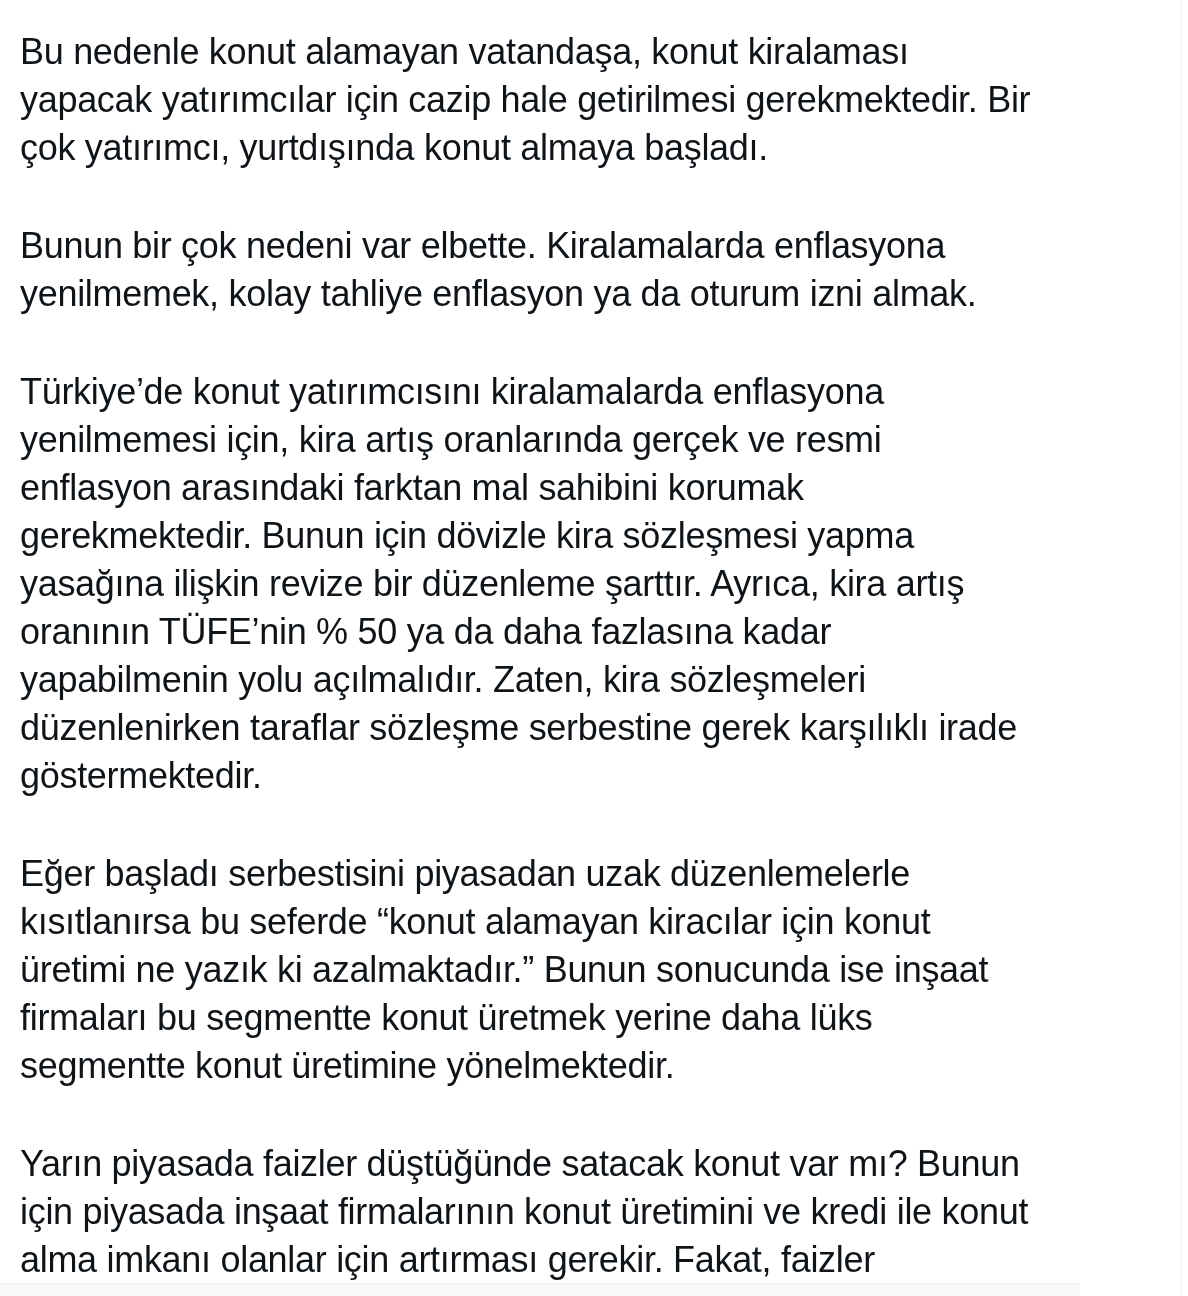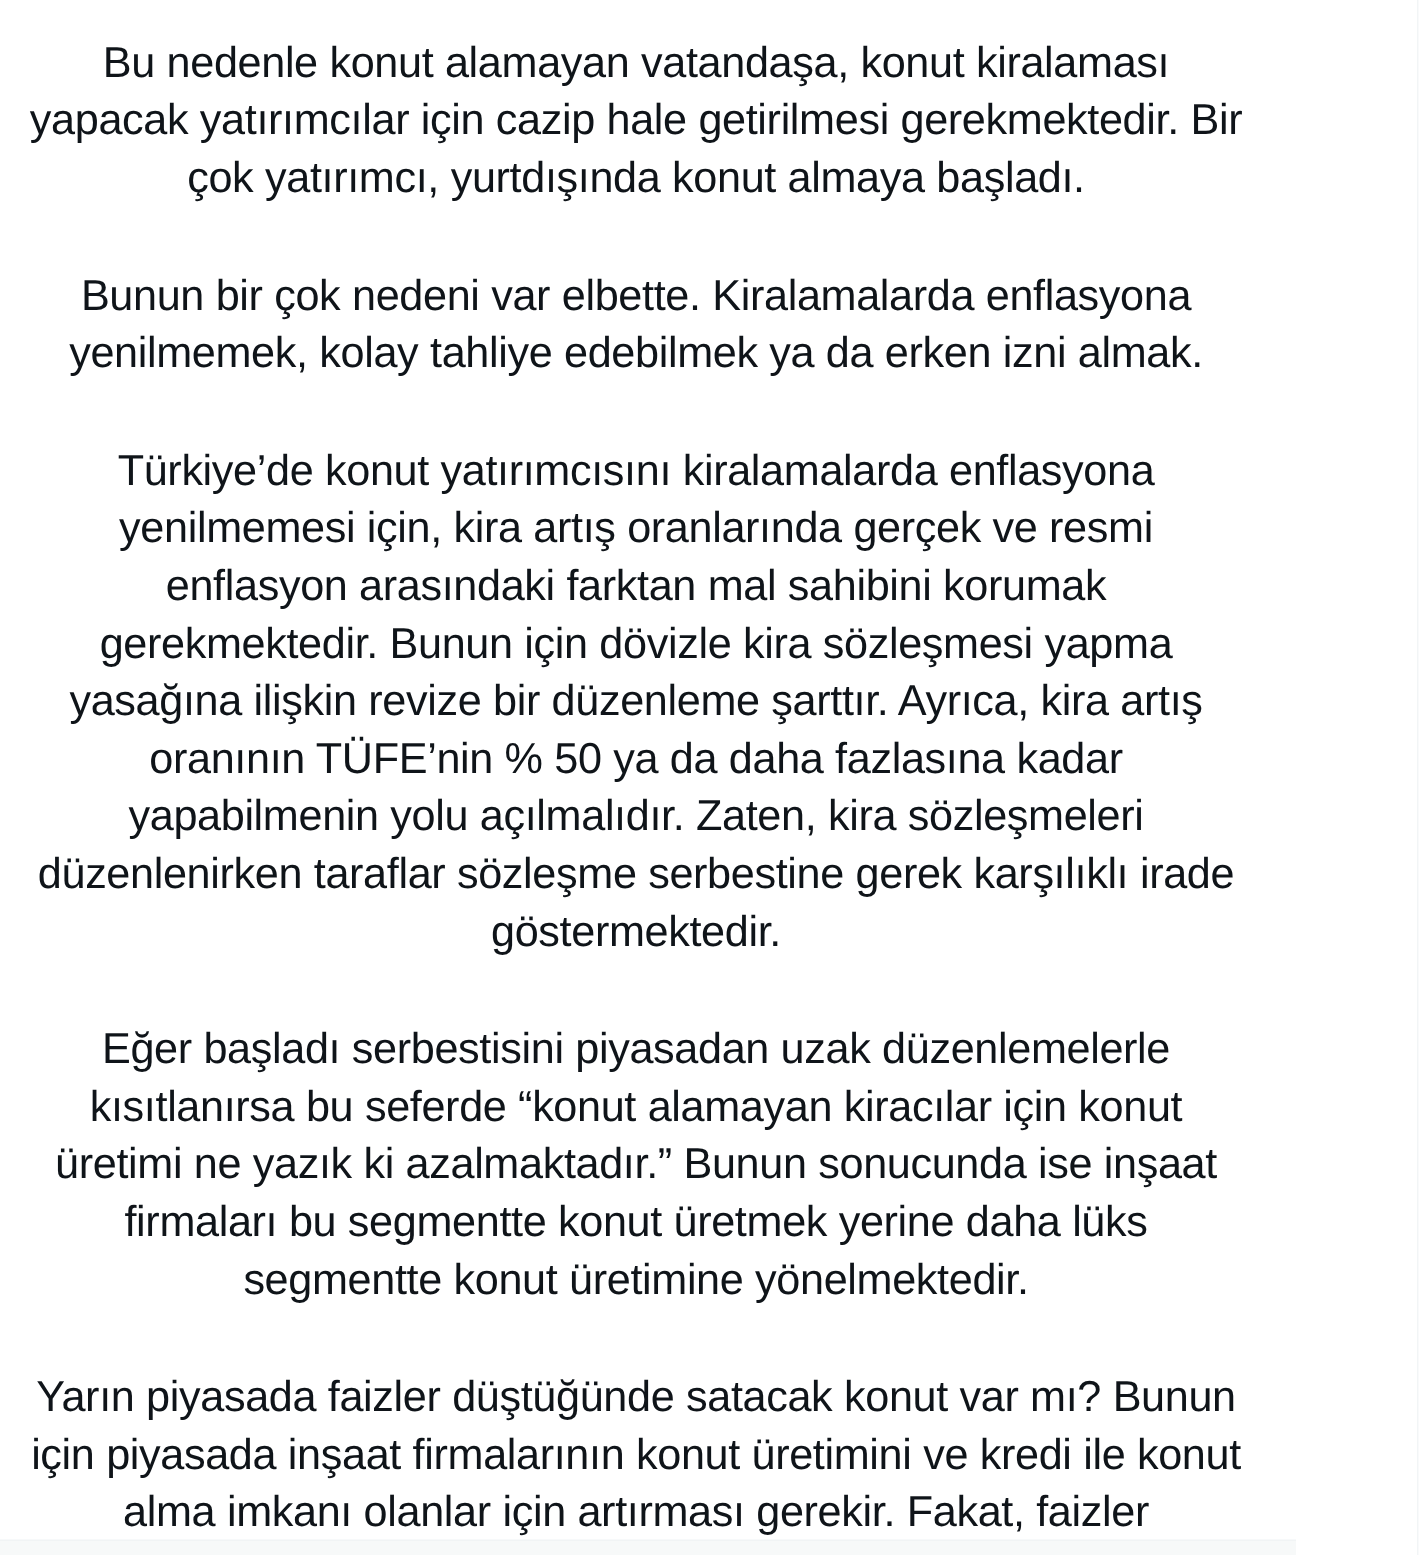--- a/index.html
+++ b/index.html
@@ -12,21 +12,20 @@
     background: #ffffff;
     overflow: hidden;
     position: relative;
     font-family: "Liberation Sans", sans-serif;
   }
   .page {
     position: relative;
     width: 1080px;
     height: 1296px;
     background: #ffffff;
-    text-align: center;
   }
   .tweet-text {
     box-sizing: border-box;
     padding: 28px 40px 0 20px;
     color: #0f1419;
     font-size: 36px;
     line-height: 48px;
     letter-spacing: -0.3px;
     font-weight: 400;
   }
@@ -50,20 +49,20 @@
     background: #f7f9f9;
     border-top: 1px solid #eff3f4;
   }
 </style>
 </head>
 <body>
 
 <div class="page">
   <article class="tweet-text">
     <p>Bu nedenle konut alamayan vatandaşa, konut kiralaması yapacak yatırımcılar için cazip hale getirilmesi gerekmektedir. Bir çok yatırımcı, yurtdışında konut almaya başladı.</p>
-    <p>Bunun bir çok nedeni var elbette. Kiralamalarda enflasyona yenilmemek, kolay tahliye edebilmek ya da erken izni almak.</p>
+    <p>Bunun bir çok nedeni var elbette. Kiralamalarda enflasyona yenilmemek, kolay tahliye enflasyon ya da oturum izni almak.</p>
     <p>Türkiye’de konut yatırımcısını kiralamalarda enflasyona yenilmemesi için, kira artış oranlarında gerçek ve resmi enflasyon arasındaki farktan mal sahibini korumak gerekmektedir. Bunun için dövizle kira sözleşmesi yapma yasağına ilişkin revize bir düzenleme şarttır. Ayrıca, kira artış oranının TÜFE’nin % 50 ya da daha fazlasına kadar yapabilmenin yolu açılmalıdır. Zaten, kira sözleşmeleri düzenlenirken taraflar sözleşme serbestine gerek karşılıklı irade göstermektedir.</p>
     <p>Eğer başladı serbestisini piyasadan uzak düzenlemelerle kısıtlanırsa bu seferde “konut alamayan kiracılar için konut üretimi ne yazık ki azalmaktadır.” Bunun sonucunda ise inşaat firmaları bu segmentte konut üretmek yerine daha lüks segmentte konut üretimine yönelmektedir.</p>
     <p>Yarın piyasada faizler düştüğünde satacak konut var mı? Bunun için piyasada inşaat firmalarının konut üretimini ve kredi ile konut alma imkanı olanlar için artırması gerekir. Fakat, faizler düştüğünde konut üretilmeye bile başlasa 2 yıldan erken konut teslim etmek pek mümkün değildir. Böyle bir durumda düşen faizlerle birlikte konut fiyatları hızla artış göstermesi muhtemeldir.</p>
   </article>
   <div class="right-divider"></div>
   <div class="bottom-strip"></div>
 </div>
 
 </body></html>

